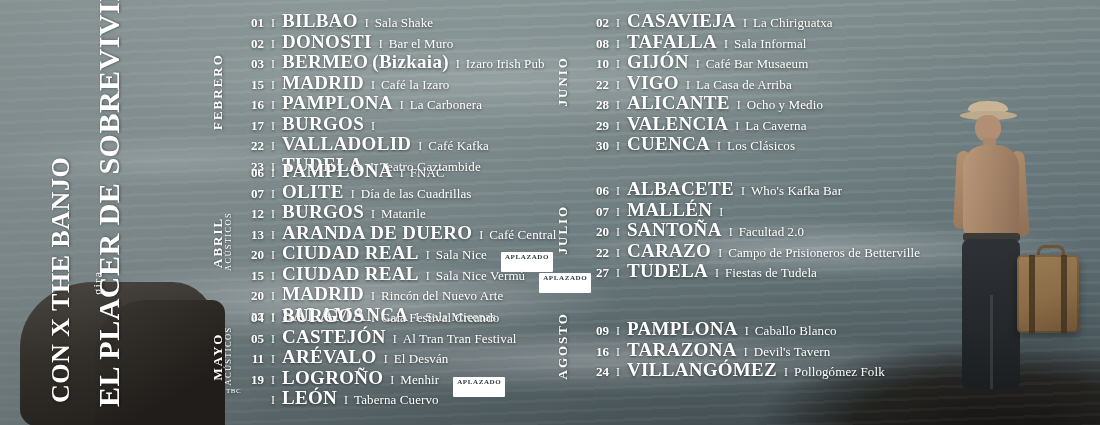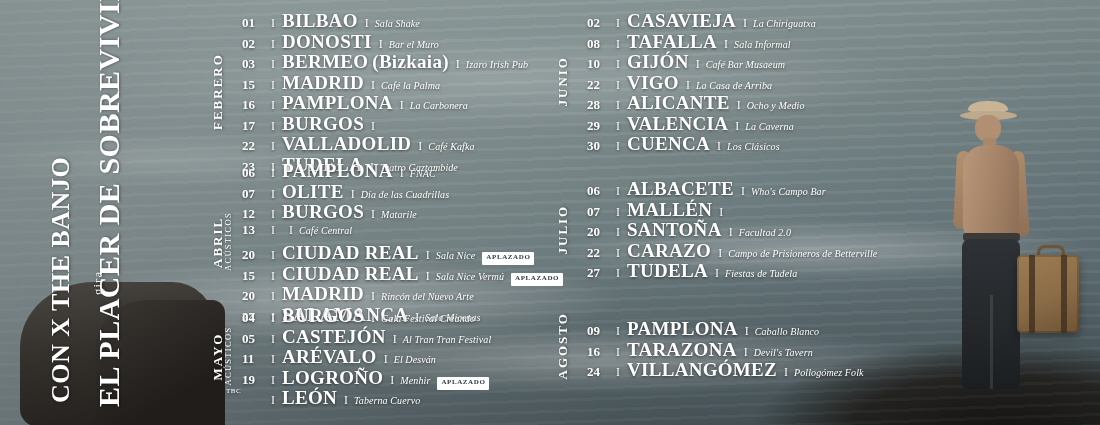--- a/index.html
+++ b/index.html
@@ -212,21 +212,21 @@
     letter-spacing: 0.5px;
     font-family: "Liberation Serif", serif;
     transform: translateX(-16px);
     color: #ffffff;
   }
   .day {
     font-family: "Liberation Serif", serif;
     font-weight: bold;
     font-size: 13px;
     width: 22px;
-    text-align: left;
+    text-align: right;
   }
   .sep {
     font-family: "Liberation Serif", serif;
     font-size: 12px;
     padding: 0 7px;
     opacity: 0.95;
   }
   .city {
     font-family: "Liberation Serif", serif;
     font-weight: bold;
@@ -234,29 +234,28 @@
     letter-spacing: 0.3px;
   }
   .bar {
     font-family: "Liberation Serif", serif;
     font-size: 12px;
     padding: 0 6px 0 7px;
     opacity: 0.95;
   }
   .venue {
     font-family: "Liberation Serif", serif;
-    font-size: 10px;
+    font-size: 13px;
     font-weight: normal;
     letter-spacing: 0.1px;
-    font-style: italic;
   }
   .badge {
     display: inline-block;
-    margin-left: 7px;
-    padding: 1px 4px 4px 4px;
+    margin-left: 14px;
+    padding: 1px 4px 11px 4px;
     background: #ffffff;
     color: #2e3b44;
     font-family: "Liberation Serif", serif;
     font-size: 7px;
     font-weight: bold;
     letter-spacing: 0.6px;
     vertical-align: middle;
     text-shadow: none;
     border-radius: 1px;
   }
@@ -321,21 +320,21 @@
               <span class="city">BERMEO</span>
               <span class="city paren" style="margin-left: 4px;"> (Bizkaia)</span>
               <span class="bar">I</span>
               <span class="venue">Izaro Irish Pub</span>
             </div>
             <div class="row">
               <span class="day">15</span>
               <span class="sep">I</span>
               <span class="city">MADRID</span>
               <span class="bar">I</span>
-              <span class="venue">Café la Palma</span>
+              <span class="venue">Café la Izaro</span>
             </div>
             <div class="row">
               <span class="day">16</span>
               <span class="sep">I</span>
               <span class="city">PAMPLONA</span>
               <span class="bar">I</span>
               <span class="venue">La Carbonera</span>
             </div>
             <div class="row">
               <span class="day">17</span>
@@ -380,20 +379,21 @@
             <div class="row">
               <span class="day">12</span>
               <span class="sep">I</span>
               <span class="city">BURGOS</span>
               <span class="bar">I</span>
               <span class="venue">Matarile</span>
             </div>
             <div class="row">
               <span class="day">13</span>
               <span class="sep">I</span>
+              <span class="city">ARANDA DE DUERO</span>
               <span class="bar">I</span>
               <span class="venue">Café Central</span>
             </div>
             <div class="row">
               <span class="day">20</span>
               <span class="sep">I</span>
               <span class="city">CIUDAD REAL</span>
               <span class="bar">I</span>
               <span class="venue">Sala Nice</span>
               <span class="badge">APLAZADO</span>
@@ -522,21 +522,21 @@
           </div>
         </div>
         <div class="month-group" style="position: absolute; top: 178px; left: 0px;">
           <div class="month-label" style="height: 102.5px;">JULIO</div>
           <div class="rows">
             <div class="row">
               <span class="day">06</span>
               <span class="sep">I</span>
               <span class="city">ALBACETE</span>
               <span class="bar">I</span>
-              <span class="venue">Who's Campo Bar</span>
+              <span class="venue">Who's Kafka Bar</span>
             </div>
             <div class="row">
               <span class="day">07</span>
               <span class="sep">I</span>
               <span class="city">MALLÉN</span>
               <span class="bar">I</span>
             </div>
             <div class="row">
               <span class="day">20</span>
               <span class="sep">I</span>

